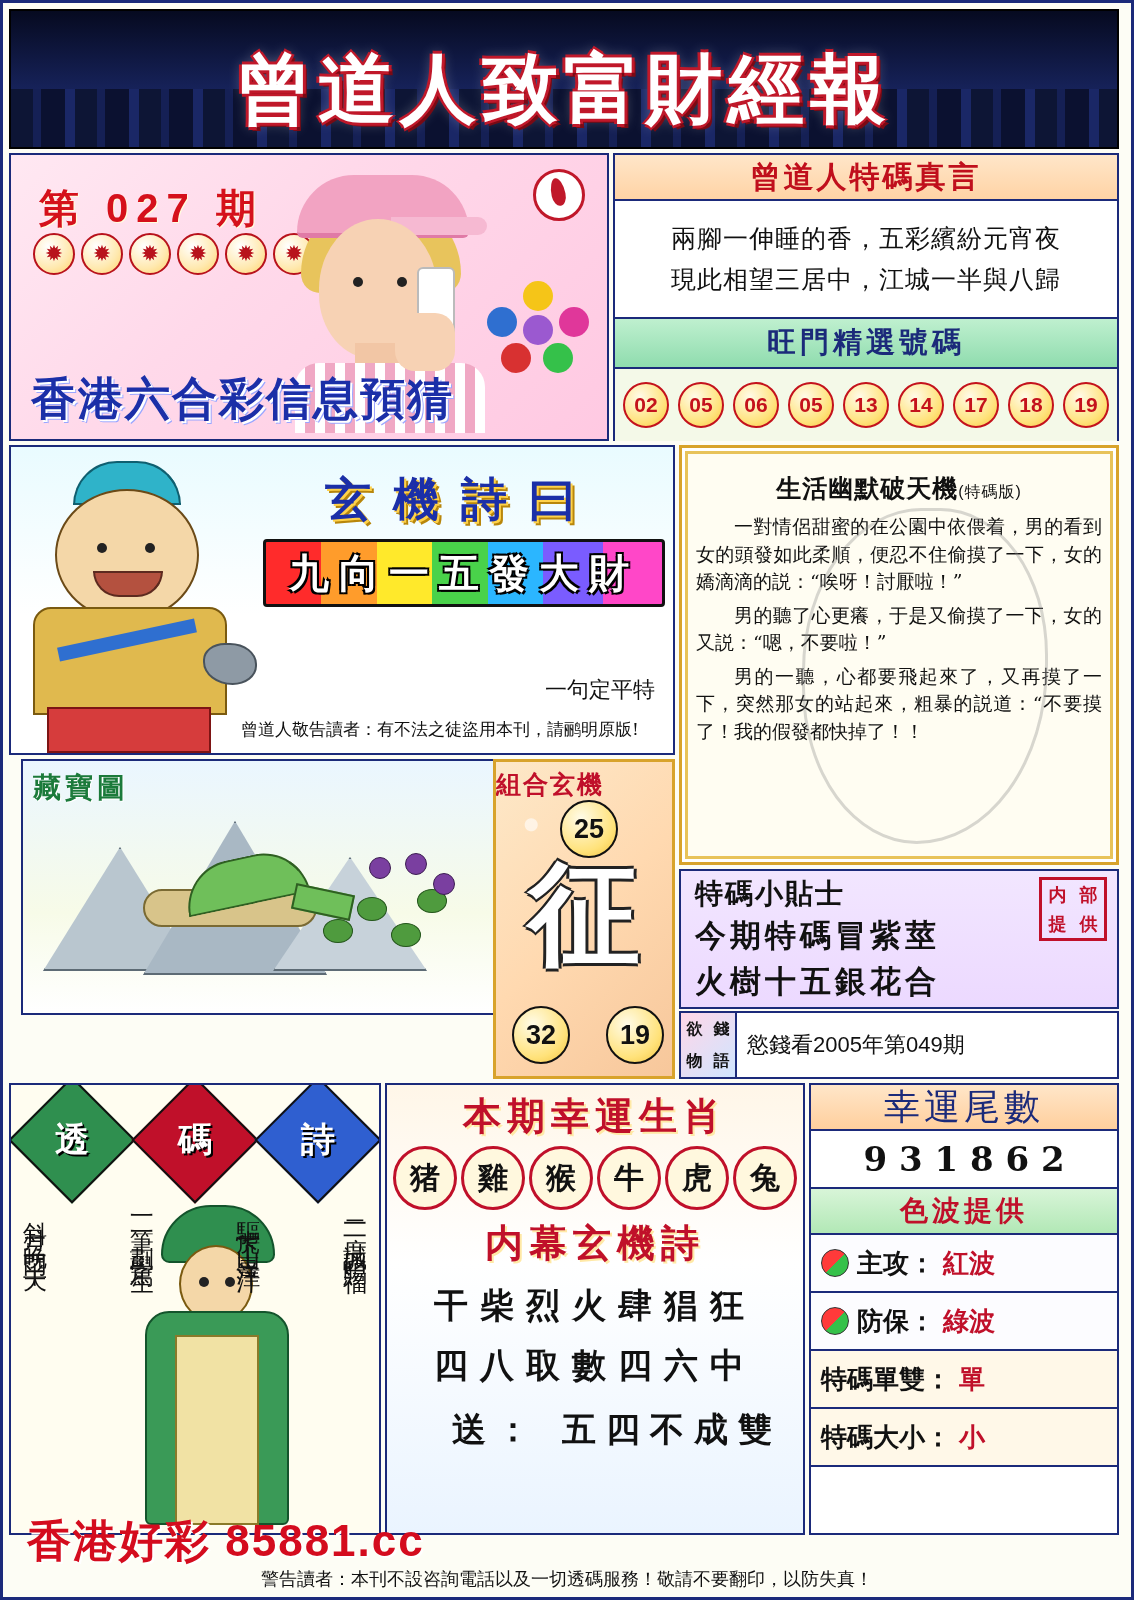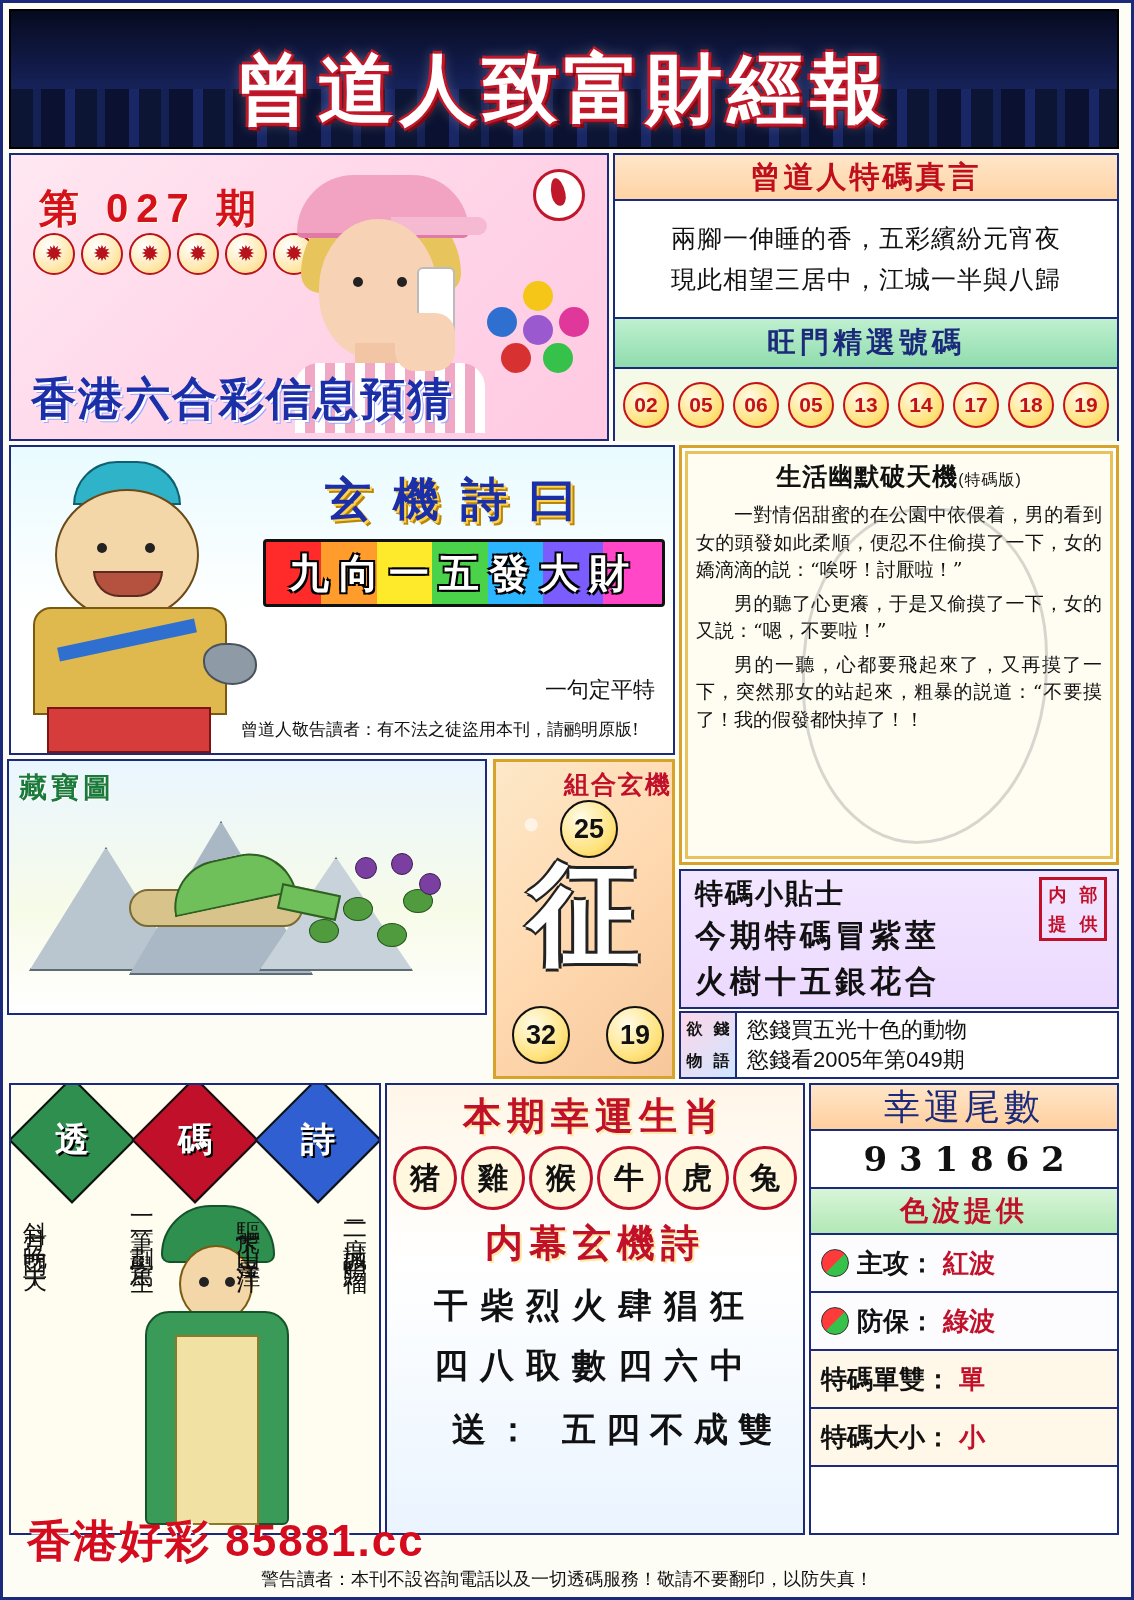--- a/index.html
+++ b/index.html
@@ -92,48 +92,48 @@
     display:flex;align-items:center;justify-content:center;}
   .rainbow span{font-size:40px;font-weight:bold;color:#ffffff;letter-spacing:10px;
     text-shadow:2px 2px 0 #000,-2px -2px 0 #000,2px -2px 0 #000,-2px 2px 0 #000;}
   .pingte{position:absolute;right:18px;bottom:48px;font-size:22px;color:#111;font-family:Liberation Mono, monospace;}
   .warn1{position:absolute;left:230px;bottom:12px;font-size:17px;color:#111;font-family:"DejaVu Serif",serif;}
 
   
   .humor{position:absolute;left:676px;top:442px;width:440px;height:420px;border:3px solid #d8a32b;box-sizing:border-box;
     background:#fffdf2;padding:8px 14px;overflow:hidden;
     box-shadow:inset 0 0 0 3px #fff, inset 0 0 0 6px #e8c35a;}
-  .humor h3{margin:4px 0 8px;text-align:center;font-size:25px;color:#111;font-weight:bold;letter-spacing:1px;}
+  .humor h3{margin:16px 0 8px;text-align:center;font-size:25px;color:#111;font-weight:bold;letter-spacing:1px;}
   .humor h3 small{font-size:16px;font-weight:normal;}
   .humor p{margin:0 0 6px;font-family:"DejaVu Serif","Liberation Serif",serif;font-size:19px;line-height:1.45;color:#111;text-align:justify;}
   .humor .indent{text-indent:2em;}
   .ghost{position:absolute;left:120px;top:60px;width:240px;height:330px;border:3px solid rgba(140,140,140,.35);
     border-radius:50% 45% 55% 48%;pointer-events:none;}
 
   
-  .treasure{position:absolute;left:4px;top:756px;width:480px;height:256px;border:2px solid #1b2a7a;box-sizing:border-box;
+  .treasure{position:absolute;left:18px;top:756px;width:480px;height:256px;border:2px solid #1b2a7a;box-sizing:border-box;
     background:linear-gradient(180deg,#eaf6ff 0%,#f7fbe8 60%,#fff 100%);overflow:hidden;}
   .tr-label{position:absolute;left:10px;top:8px;font-size:28px;font-weight:bold;color:#1b7a3a;letter-spacing:4px;
     text-shadow:1px 1px 0 #fff;}
   .mtn{position:absolute;background:#b9c6cf;border:2px solid #5d6b75;}
   .bird{position:absolute;left:120px;top:112px;width:190px;height:64px;}
   .bird .wing{position:absolute;left:40px;top:-16px;width:120px;height:44px;border-radius:60px 60px 0 0;background:#6fbf5a;border:2px solid #2f5f22;transform:rotate(-12deg);}
   .bird .body2{position:absolute;left:0;top:16px;width:170px;height:34px;border-radius:40px;background:#d8c48a;border:2px solid #7a6a33;}
   .bird .tail{position:absolute;left:150px;top:16px;width:56px;height:22px;background:#6fbf5a;border:2px solid #2f5f22;transform:rotate(12deg);}
   .vine{position:absolute;right:36px;bottom:34px;width:150px;height:130px;}
   .vine i{position:absolute;width:28px;height:22px;border-radius:50%;background:#4f9b3e;border:1px solid #24551b;}
   .berry{position:absolute;width:20px;height:20px;border-radius:50%;background:#7a3fa0;border:1px solid #3d1e52;}
 
   
   .combo{position:absolute;left:490px;top:756px;width:182px;height:320px;border:3px solid #d8a32b;box-sizing:border-box;
     background:
       radial-gradient(circle at 20% 20%, rgba(255,255,255,.6) 0 6px, transparent 7px),
       linear-gradient(135deg,#fde8c8,#ffd9b0 50%,#f7c79b);
     overflow:hidden;}
-  .combo .ch{position:absolute;left:0;right:0;top:6px;text-align:right;font-size:25px;font-weight:bold;color:#c0102a;letter-spacing:2px;}
+  .combo .ch{position:absolute;left:0;right:0;top:6px;text-align:left;font-size:25px;font-weight:bold;color:#c0102a;letter-spacing:2px;}
   .combo .big{position:absolute;left:0;right:0;top:96px;text-align:center;font-size:112px;font-weight:bold;color:#fff;
     text-shadow:3px 0 0 #222,-3px 0 0 #222,0 3px 0 #222,0 -3px 0 #222;line-height:1;}
   .cball{position:absolute;width:54px;height:54px;border-radius:50%;border:2px solid #111;
     background:radial-gradient(circle at 35% 30%,#fffbe8,#ffe27a 65%,#f2c13c);
     display:flex;align-items:center;justify-content:center;font-size:27px;font-weight:bold;color:#111;}
 
   
   .tips{position:absolute;left:676px;top:866px;width:440px;height:140px;border:2px solid #1b2a7a;box-sizing:border-box;
     background:linear-gradient(180deg,#f2e6ff,#ecd9ff);overflow:hidden;}
   .tips .t1{position:absolute;left:14px;top:4px;font-size:28px;font-weight:bold;color:#111;letter-spacing:2px;}
@@ -348,21 +348,20 @@
   </div>
 
   <div class="money">
     <div class="tag">
       <span>欲</span>
       <span>錢</span>
       <span>物</span>
       <span>語</span>
     </div>
     <div class="txt">
-      <div>慾錢買五光十色的動物</div>
       <div>慾錢看2005年第049期</div>
     </div>
   </div>
 
   <div class="btmLeft">
     <div class="diamondRow">
       <div class="dia" style="background:#2f8f4f">
         <span>透</span>
       </div>
       <div class="dia" style="background:#c0102a">

